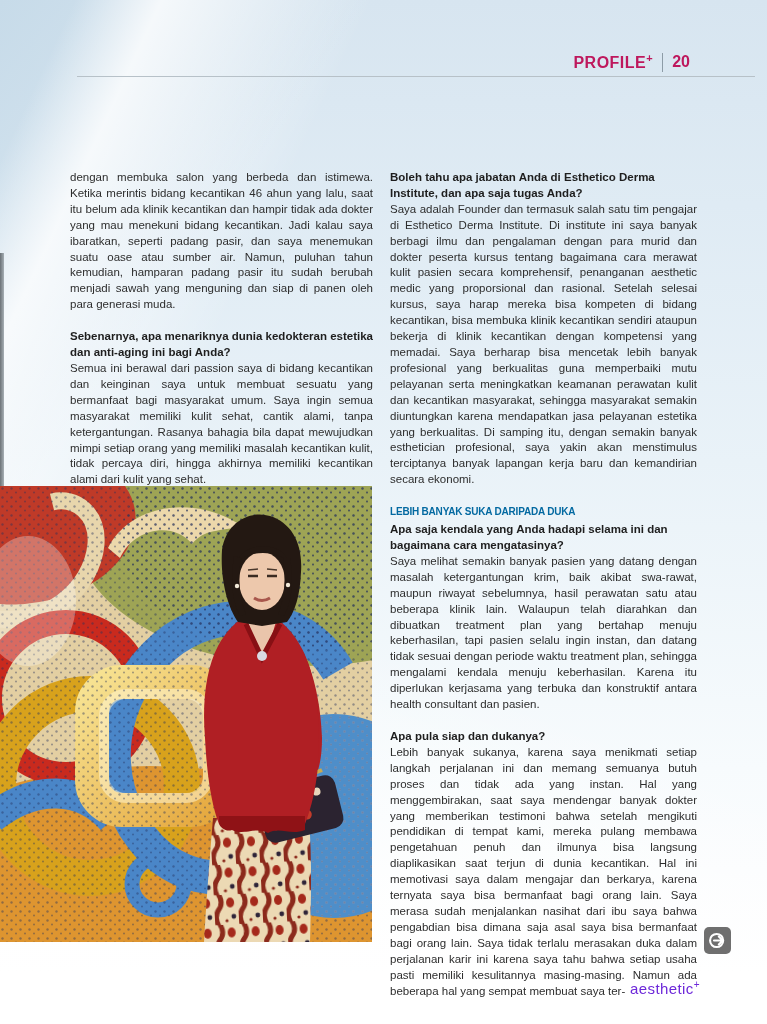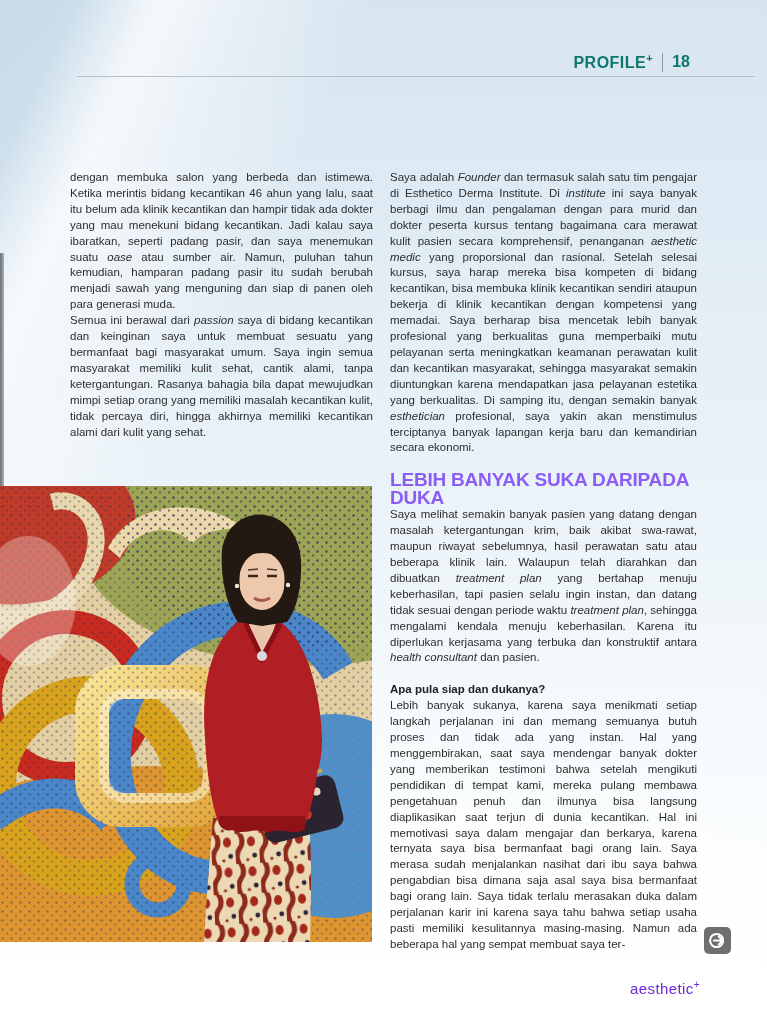--- a/index.html
+++ b/index.html
@@ -8,44 +8,44 @@
     font-family:"Liberation Sans","DejaVu Sans",sans-serif;
     background:
       linear-gradient(200deg, rgba(255,255,255,0) 60%, rgba(255,255,255,.75) 85%),
       linear-gradient(115deg, rgba(255,255,255,0) 6%, rgba(255,255,255,.8) 13%, rgba(255,255,255,0) 30%),
       linear-gradient(125deg, #c7dbe9 0%, rgba(199,219,233,0) 25%),
       linear-gradient(180deg, #d7e5f0 0%, #dfebf4 20%, #e9f2f8 45%, #f7fbfd 75%, #ffffff 95%);
   }
   .page-header{
     position:absolute;top:52px;right:77px;
     display:flex;align-items:center;gap:9px;
-    color:#0f766e;
+    color:#be185d;
   }
   .section-title{font-size:16px;font-weight:bold;letter-spacing:.5px;}
   .section-title sup{font-size:11px;}
   .header-sep{width:1px;height:19px;background:#8d9ca7;}
   .page-num{font-size:16px;font-weight:bold;}
   .header-rule{
     position:absolute;top:76px;left:77px;width:678px;height:1px;
     background:#b7c1c8;
   }
   .edge-strip{
     position:absolute;left:0;top:253px;width:4px;height:233px;
     background:linear-gradient(to right,#545b60,#9aa3a9);
     opacity:.85;
   }
   .col{position:absolute;top:170px;font-size:11.5px;line-height:15.9px;color:#2d2d2d;}
   .col-left{left:70px;width:303px;}
   .col-right{left:390px;width:307px;}
   .blk{margin:0;text-align:justify;}
   .blk.q{font-weight:bold;text-align:left;color:#1e1e1e;margin-top:16px;}
   .blk.q:first-child{margin-top:0;}
-  .blk.h2{font-weight:bold;font-size:19px;line-height:18px;color:#8b5cf6;margin-top:15px;letter-spacing:-.2px;text-align:left;}
+  .blk.h2{font-weight:bold;font-size:10px;line-height:18px;color:#0369a1;margin-top:15px;letter-spacing:-.2px;text-align:left;}
   .blk.h2 + .blk.q{margin-top:1px;}
-  .it{font-style:italic;margin-top:36px;}
+  .it{margin-top:36px;}
   .photo{
     position:absolute;left:0;top:486px;width:372px;height:456px;overflow:hidden;
   }
   .photo svg{display:block;}
   .next-btn{
     position:absolute;left:704px;top:927px;width:27px;height:27px;
     background:#6f6f6f;border:none;border-radius:5px;padding:0;
     display:flex;align-items:center;justify-content:center;cursor:pointer;
   }
   .page-footer{
@@ -53,32 +53,35 @@
     color:#6d28d9;font-size:15px;letter-spacing:.4px;
   }
   .page-footer sup{font-size:10px;}
 </style>
 </head>
 <body>
 
 <div class="page-header">
   <span class="section-title"><span>PROFILE</span><sup>+</sup></span>
   <span class="header-sep"></span>
-  <span class="page-num">18</span>
+  <span class="page-num">20</span>
 </div>
 <div class="header-rule"></div>
 <div class="edge-strip"></div>
 
 <div class="col col-left">
     <p class="blk p"><span>dengan membuka salon yang berbeda dan istimewa. Ketika merintis bidang kecantikan 46 ahun yang lalu, saat itu belum ada klinik kecantikan dan hampir tidak ada dokter yang mau menekuni bidang kecantikan. Jadi kalau saya ibaratkan, seperti padang pasir, dan saya menemukan suatu </span><span class="it">oase</span><span> atau sumber air. Namun, puluhan tahun kemudian, hamparan padang pasir itu sudah berubah menjadi sawah yang menguning dan siap di panen oleh para generasi muda.</span></p>
+    <p class="blk q"><span>Sebenarnya, apa menariknya dunia kedokteran estetika dan </span><span class="it">anti-aging</span><span> ini bagi Anda?</span></p>
     <p class="blk p"><span>Semua ini berawal dari </span><span class="it">passion</span><span> saya di bidang kecantikan dan keinginan saya untuk membuat sesuatu yang bermanfaat bagi masyarakat umum. Saya ingin semua masyarakat memiliki kulit sehat, cantik alami, tanpa ketergantungan. Rasanya bahagia bila dapat mewujudkan mimpi setiap orang yang memiliki masalah kecantikan kulit, tidak percaya diri, hingga akhirnya memiliki kecantikan alami dari kulit yang sehat.</span></p>
   </div>
 <div class="col col-right">
+    <p class="blk q"><span>Boleh tahu apa jabatan Anda di Esthetico Derma Institute, dan apa saja tugas Anda?</span></p>
     <p class="blk p"><span>Saya adalah </span><span class="it">Founder</span><span> dan termasuk salah satu tim pengajar di Esthetico Derma Institute. Di </span><span class="it">institute</span><span> ini saya banyak berbagi ilmu dan pengalaman dengan para murid dan dokter peserta kursus tentang bagaimana cara merawat kulit pasien secara komprehensif, penanganan </span><span class="it">aesthetic medic</span><span> yang proporsional dan rasional. Setelah selesai kursus, saya harap mereka bisa kompeten di bidang kecantikan, bisa membuka klinik kecantikan sendiri ataupun bekerja di klinik kecantikan dengan kompetensi yang memadai. Saya berharap bisa mencetak lebih banyak profesional yang berkualitas guna memperbaiki mutu pelayanan serta meningkatkan keamanan perawatan kulit dan kecantikan masyarakat, sehingga masyarakat semakin diuntungkan karena mendapatkan jasa pelayanan estetika yang berkualitas. Di samping itu, dengan semakin banyak </span><span class="it">esthetician</span><span> profesional, saya yakin akan menstimulus terciptanya banyak lapangan kerja baru dan kemandirian secara ekonomi.</span></p>
     <p class="blk h2"><span>LEBIH BANYAK SUKA DARIPADA DUKA</span></p>
+    <p class="blk q"><span>Apa saja kendala yang Anda hadapi selama ini dan bagaimana cara mengatasinya?</span></p>
     <p class="blk p"><span>Saya melihat semakin banyak pasien yang datang dengan masalah ketergantungan krim, baik akibat swa-rawat, maupun riwayat sebelumnya, hasil perawatan satu atau beberapa klinik lain. Walaupun telah diarahkan dan dibuatkan </span><span class="it">treatment plan</span><span> yang bertahap menuju keberhasilan, tapi pasien selalu ingin instan, dan datang tidak sesuai dengan periode waktu </span><span class="it">treatment plan</span><span>, sehingga mengalami kendala menuju keberhasilan. Karena itu diperlukan kerjasama yang terbuka dan konstruktif antara </span><span class="it">health consultant</span><span> dan pasien.</span></p>
     <p class="blk q"><span>Apa pula siap dan dukanya?</span></p>
     <p class="blk p"><span>Lebih banyak sukanya, karena saya menikmati setiap langkah perjalanan ini dan memang semuanya butuh proses dan tidak ada yang instan. Hal yang menggembirakan, saat saya mendengar banyak dokter yang memberikan testimoni bahwa setelah mengikuti pendidikan di tempat kami, mereka pulang membawa pengetahuan penuh dan ilmunya bisa langsung diaplikasikan saat terjun di dunia kecantikan. Hal ini memotivasi saya dalam mengajar dan berkarya, karena ternyata saya bisa bermanfaat bagi orang lain. Saya merasa sudah menjalankan nasihat dari ibu saya bahwa pengabdian bisa dimana saja asal saya bisa bermanfaat bagi orang lain. Saya tidak terlalu merasakan duka dalam perjalanan karir ini karena saya tahu bahwa setiap usaha pasti memiliki kesulitannya masing-masing. Namun ada beberapa hal yang sempat membuat saya ter-</span></p>
   </div>
 
 <div class="photo">
   <svg width="372" height="456" viewBox="0 0 372 456" xmlns="http://www.w3.org/2000/svg">
     <defs>
       <pattern id="pd" width="9" height="9" patternUnits="userSpaceOnUse">
         <circle cx="2.5" cy="2.5" r="1.2" fill="#23305c"></circle>

